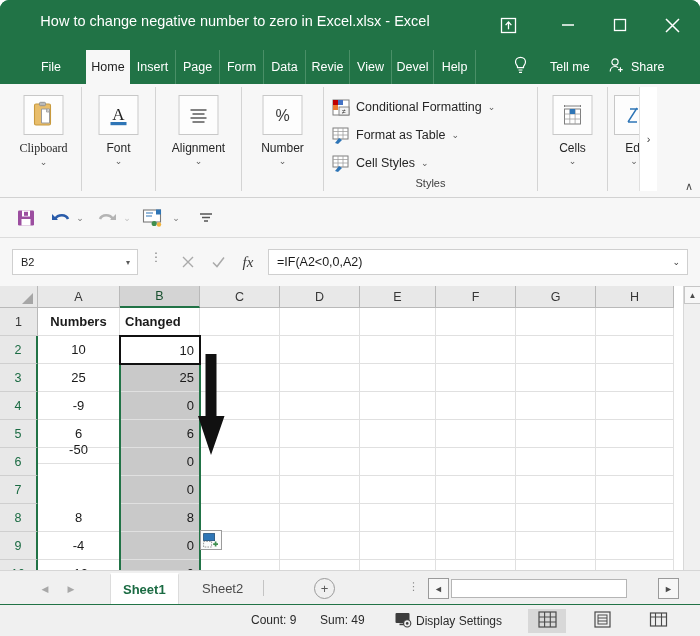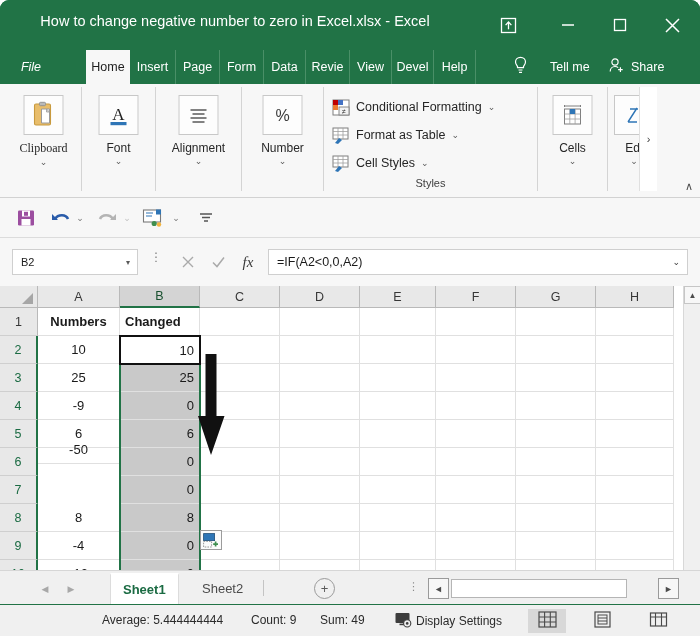--- a/index.html
+++ b/index.html
@@ -326,21 +326,21 @@
         </svg>
     </div>
     <div class="win-btn wb-close">
       <svg width="17" height="17" viewBox="0 0 17 17">
         <path d="M2 2L15 15M15 2L2 15" stroke="#ffffff" stroke-width="1.5"></path>
       </svg>
     </div>
   </div>
 
   <div class="tabstrip">
-    <div class="tab first" style="left:2px;width:58px;border-right:none;font-style:italic;">File</div>
+    <div class="tab first" style="left:22px;width:58px;border-right:none;">File</div>
     <div class="tab active" style="left:86px;width:44px;">Home</div>
     <div class="tab" style="left:130px;width:46px;">Insert</div>
     <div class="tab" style="left:176px;width:44px;">Page</div>
     <div class="tab" style="left:220px;width:44px;">Form</div>
     <div class="tab" style="left:264px;width:42px;">Data</div>
     <div class="tab" style="left:306px;width:44px;">Revie</div>
     <div class="tab" style="left:350px;width:42px;">View</div>
     <div class="tab" style="left:392px;width:42px;">Devel</div>
     <div class="tab" style="left:434px;width:42px;">Help</div>
 
@@ -713,21 +713,20 @@
     <div class="sheet-dots">⋮</div>
 
     <div class="hscroll">
       <div class="hs-arrow" style="left:0;">◄</div>
       <div class="hs-thumb"></div>
       <div class="hs-arrow" style="left:230px;">►</div>
     </div>
   </div>
 
   <div class="statusbar">
-    <div class="stat-item" style="left:102px;">Average: 5.444444444</div>
     <div class="stat-item" style="left:251px;">Count: 9</div>
     <div class="stat-item" style="left:320px;">Sum: 49</div>
 
     <div class="stat-item" style="left:395px;top:6px;height:20px;display:flex;align-items:center;">
       <span style="margin-right:3px;">
         <svg width="18" height="16" viewBox="0 0 18 16">
           <rect x="0.5" y="1" width="14" height="10" rx="1" fill="#3d3d3d"></rect>
           <rect x="4.5" y="11.6" width="6" height="1.6" fill="#3d3d3d"></rect>
           <circle cx="12.2" cy="11.4" r="3.6" fill="#f0f0f0" stroke="#3d3d3d" stroke-width="1.1"></circle>
           <circle cx="12.2" cy="11.4" r="1.3" fill="#3d3d3d"></circle>

